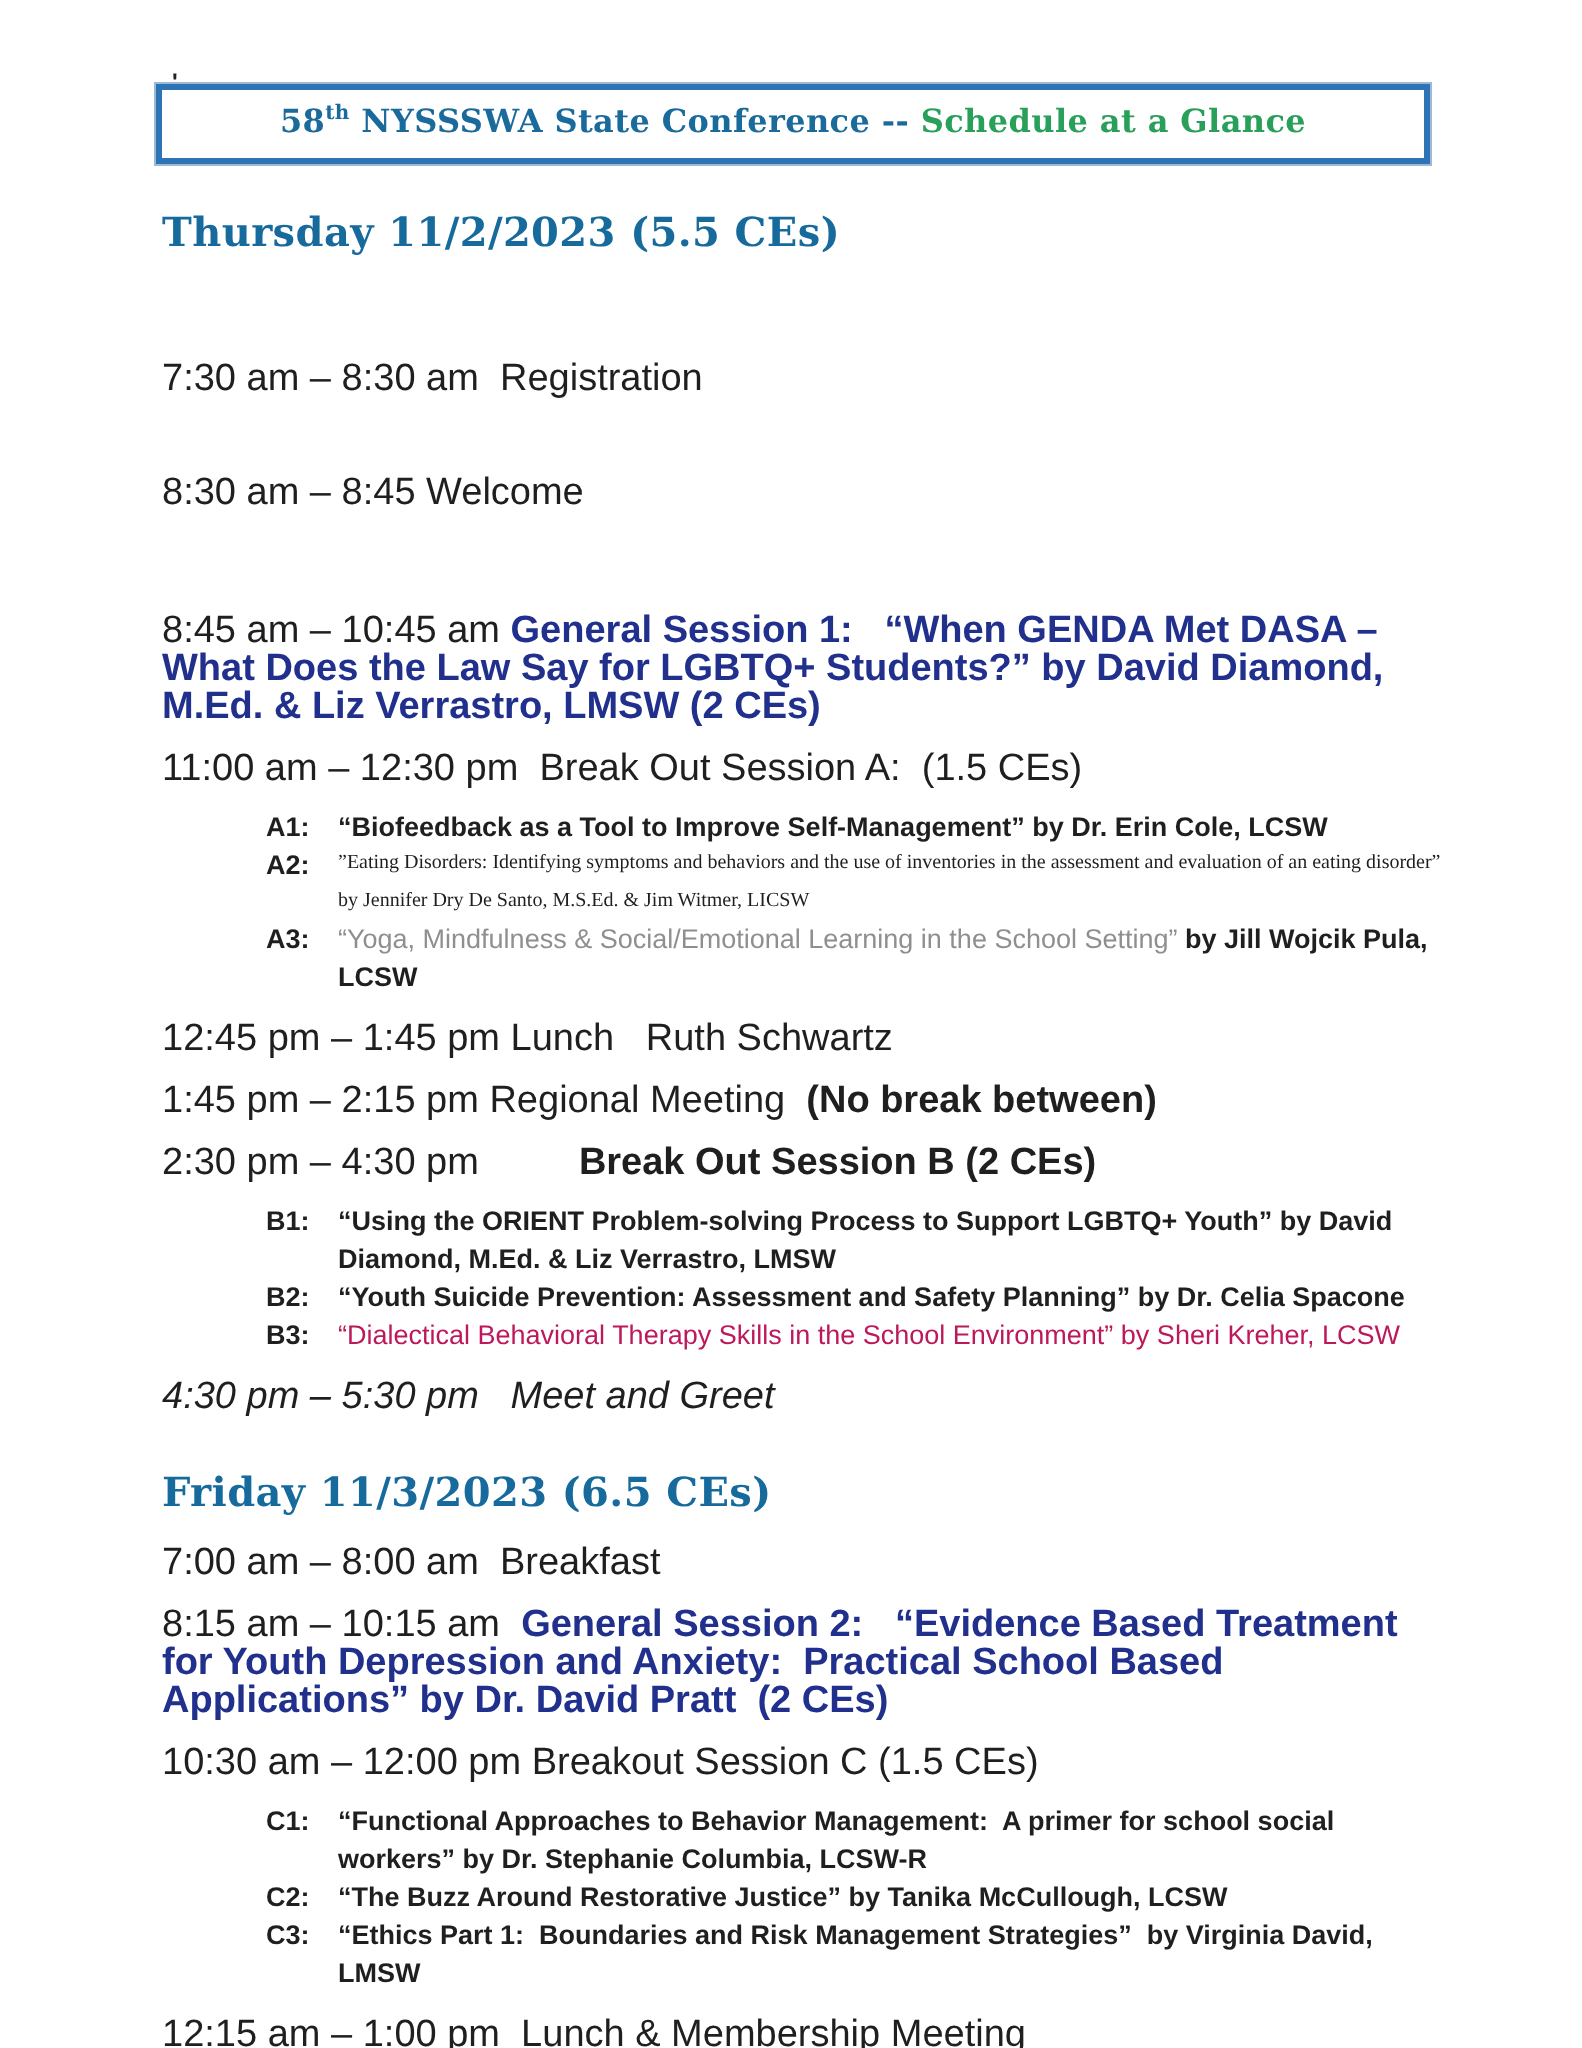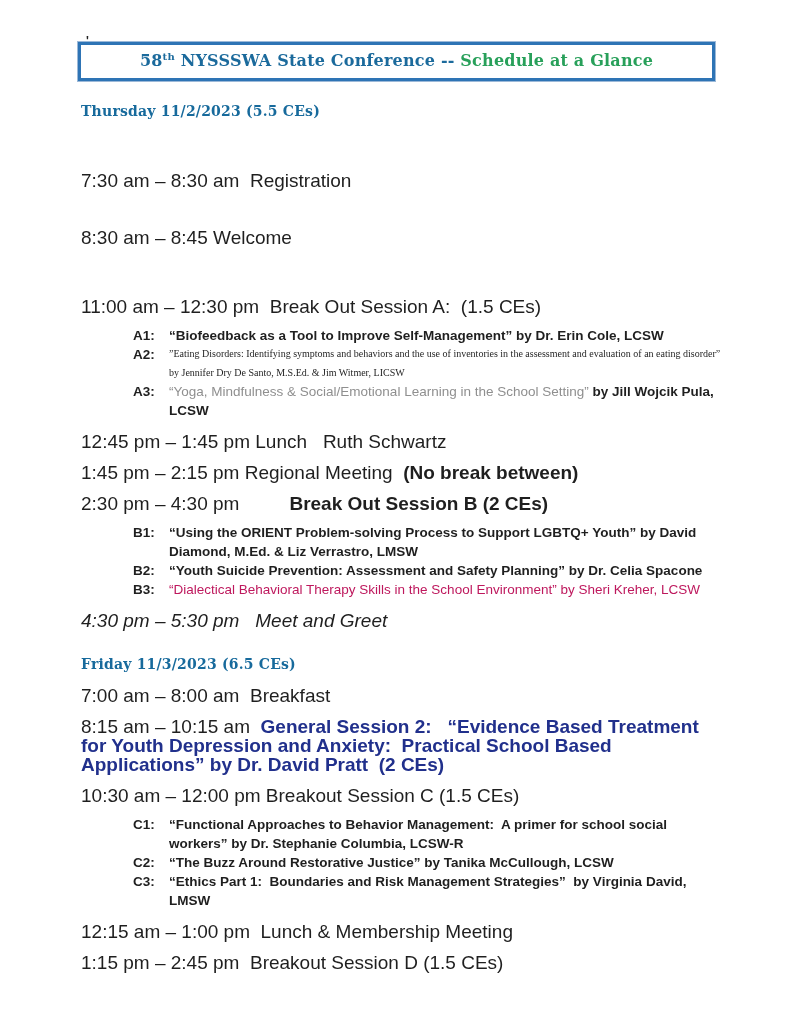--- a/index.html
+++ b/index.html
@@ -18,21 +18,21 @@
     background:#ffffff;
   }
   .title {
     font-family:"DejaVu Serif", serif; font-weight:bold; font-size:16px;
     color:#1b6a9c; white-space:pre-wrap; letter-spacing:.2px;
   }
   .title sup { font-size:10px; }
   .accent { color:#28a05a; }
 
   .day-heading {
-    font-family:"DejaVu Serif", serif; font-weight:bold; font-size:14px;
+    font-family:"DejaVu Serif", serif; font-weight:bold; font-size:20px;
     color:#176a9c; margin:0 0 14px 0; letter-spacing:.2px;
   }
   .fri-mt { margin-top:26px; }
 
   .para { margin:0 0 12px 0; line-height:19px; font-size:19px; white-space:pre-wrap; }
   .tight { margin-bottom:10px; }
   .nomb { margin-bottom:0;font-style:italic; }
   .ln { display:block; }
 
   .b { font-weight:bold; }
@@ -58,20 +58,21 @@
     <span class="title"><span>58</span><sup>th</sup><span> NYSSSWA State Conference -- </span><span class="accent">Schedule at a Glance</span></span>
   </div>
 
   <h2 class="day-heading">Thursday 11/2/2023 (5.5 CEs)</h2>
 
   <div class="para">
     <span class="ln">7:30 am – 8:30 am  Registration</span>
     <span class="ln">8:30 am – 8:45 Welcome</span>
   </div>
 
+  <p class="para"><span>8:45 am – 10:45 am </span><span class="navy">General Session 1:   “When GENDA Met DASA – What Does the Law Say for LGBTQ+ Students?” by David Diamond, M.Ed. &amp; Liz Verrastro, LMSW (2 CEs)</span></p>
 
   <p class="para tight">11:00 am – 12:30 pm  Break Out Session A:  (1.5 CEs)</p>
 
   <div class="sublist">
     <div class="item">
       <span class="label">A1:</span>
       <span class="content b">“Biofeedback as a Tool to Improve Self-Management” by Dr. Erin Cole, LCSW</span>
     </div>
     <div class="item">
       <span class="label">A2:</span>

